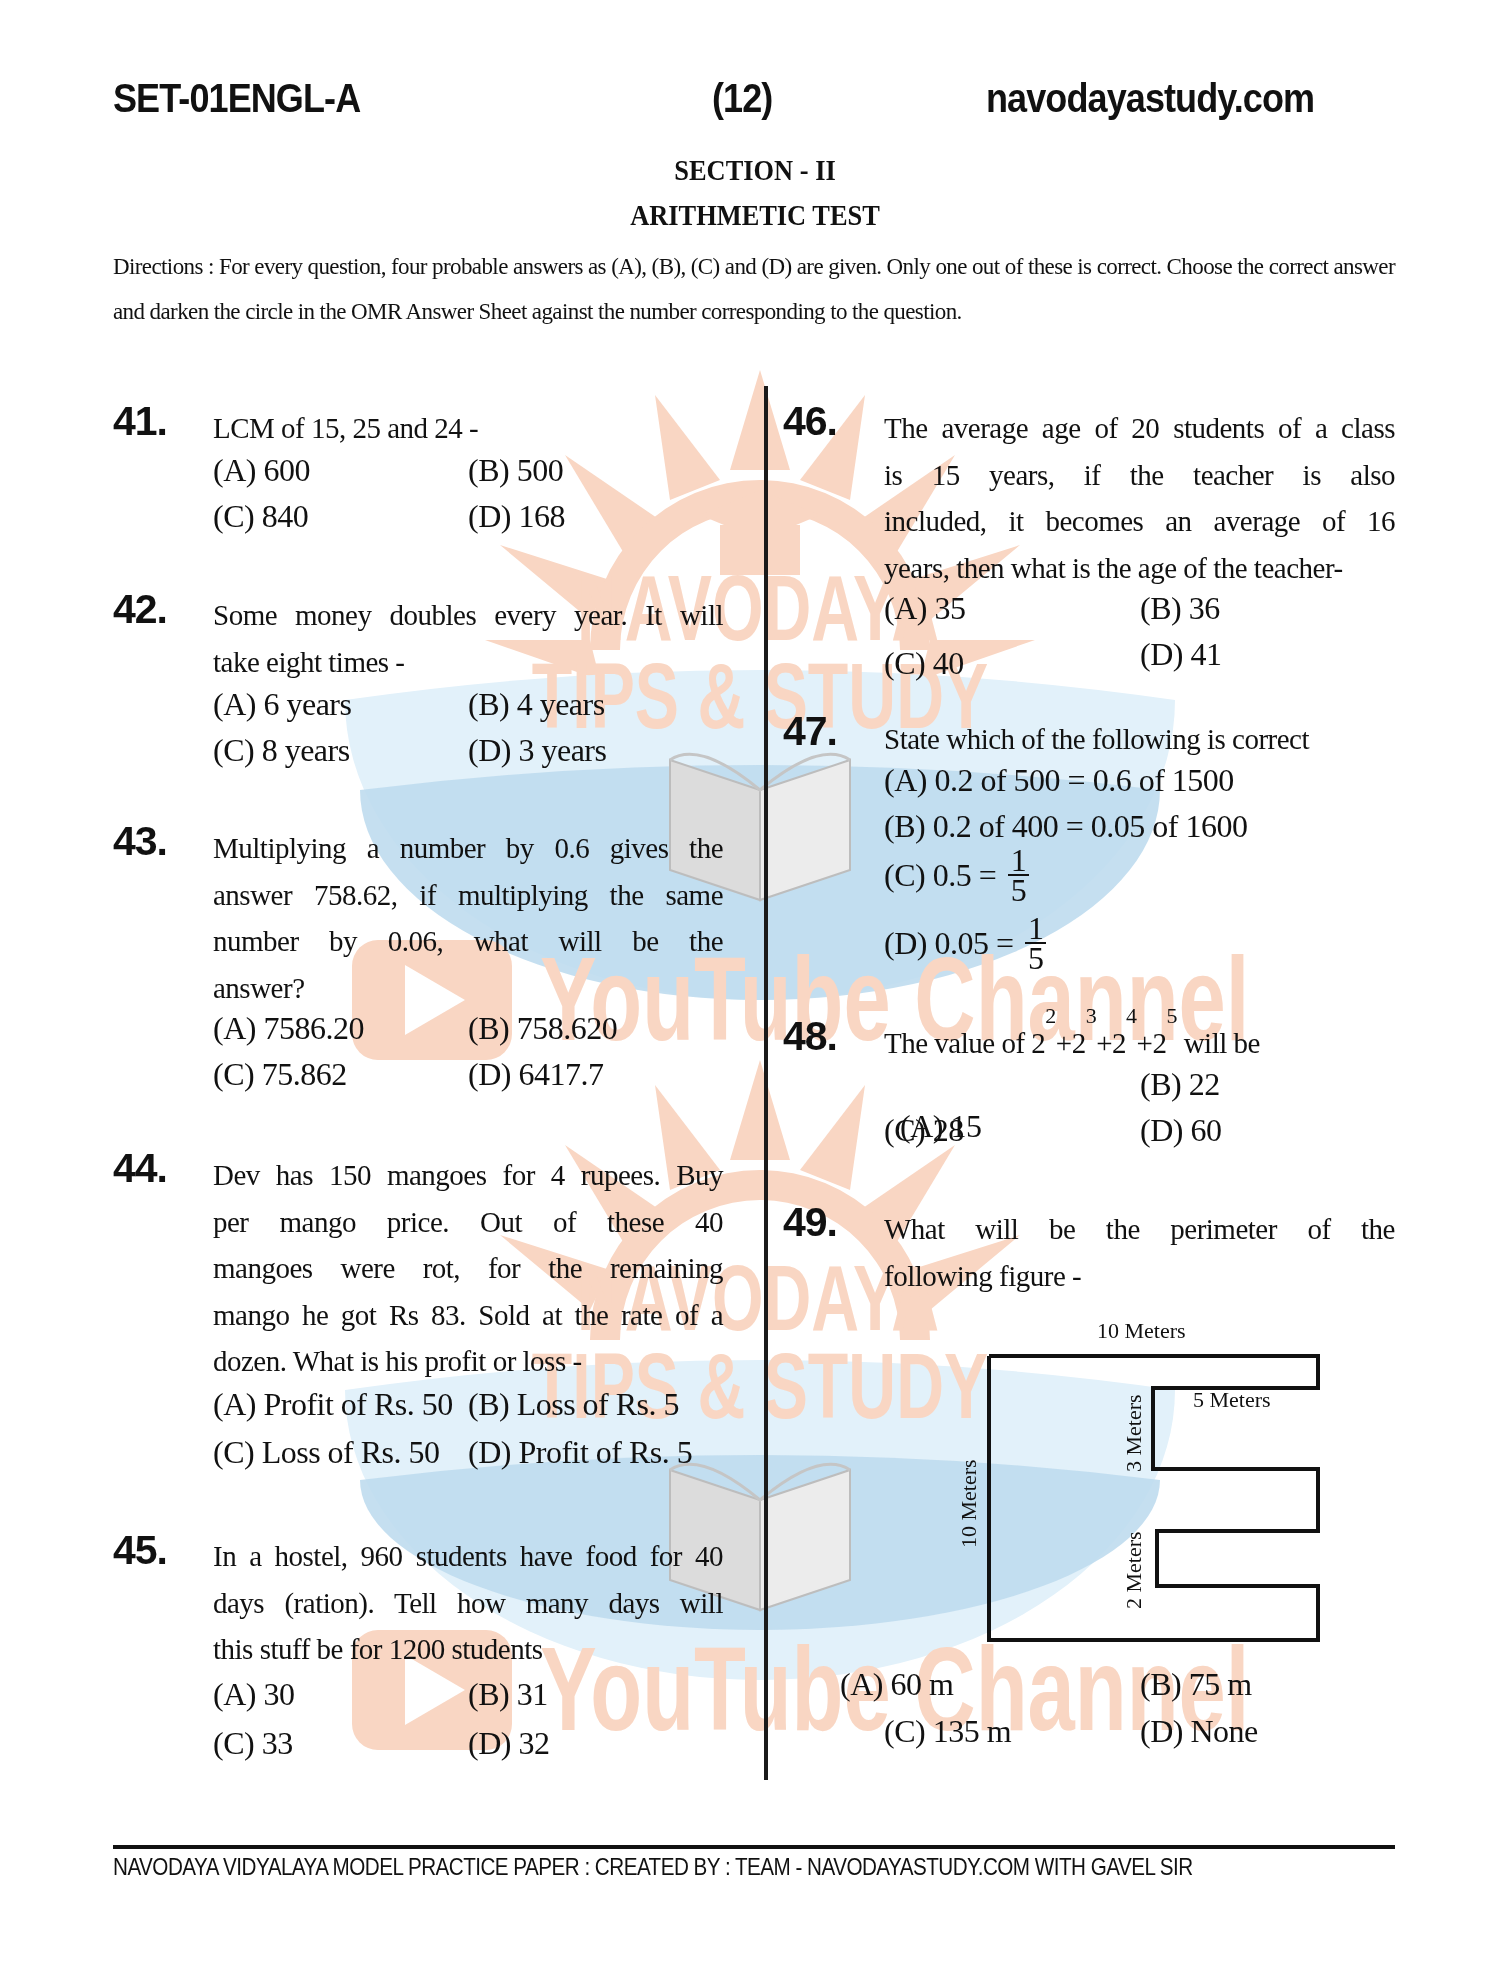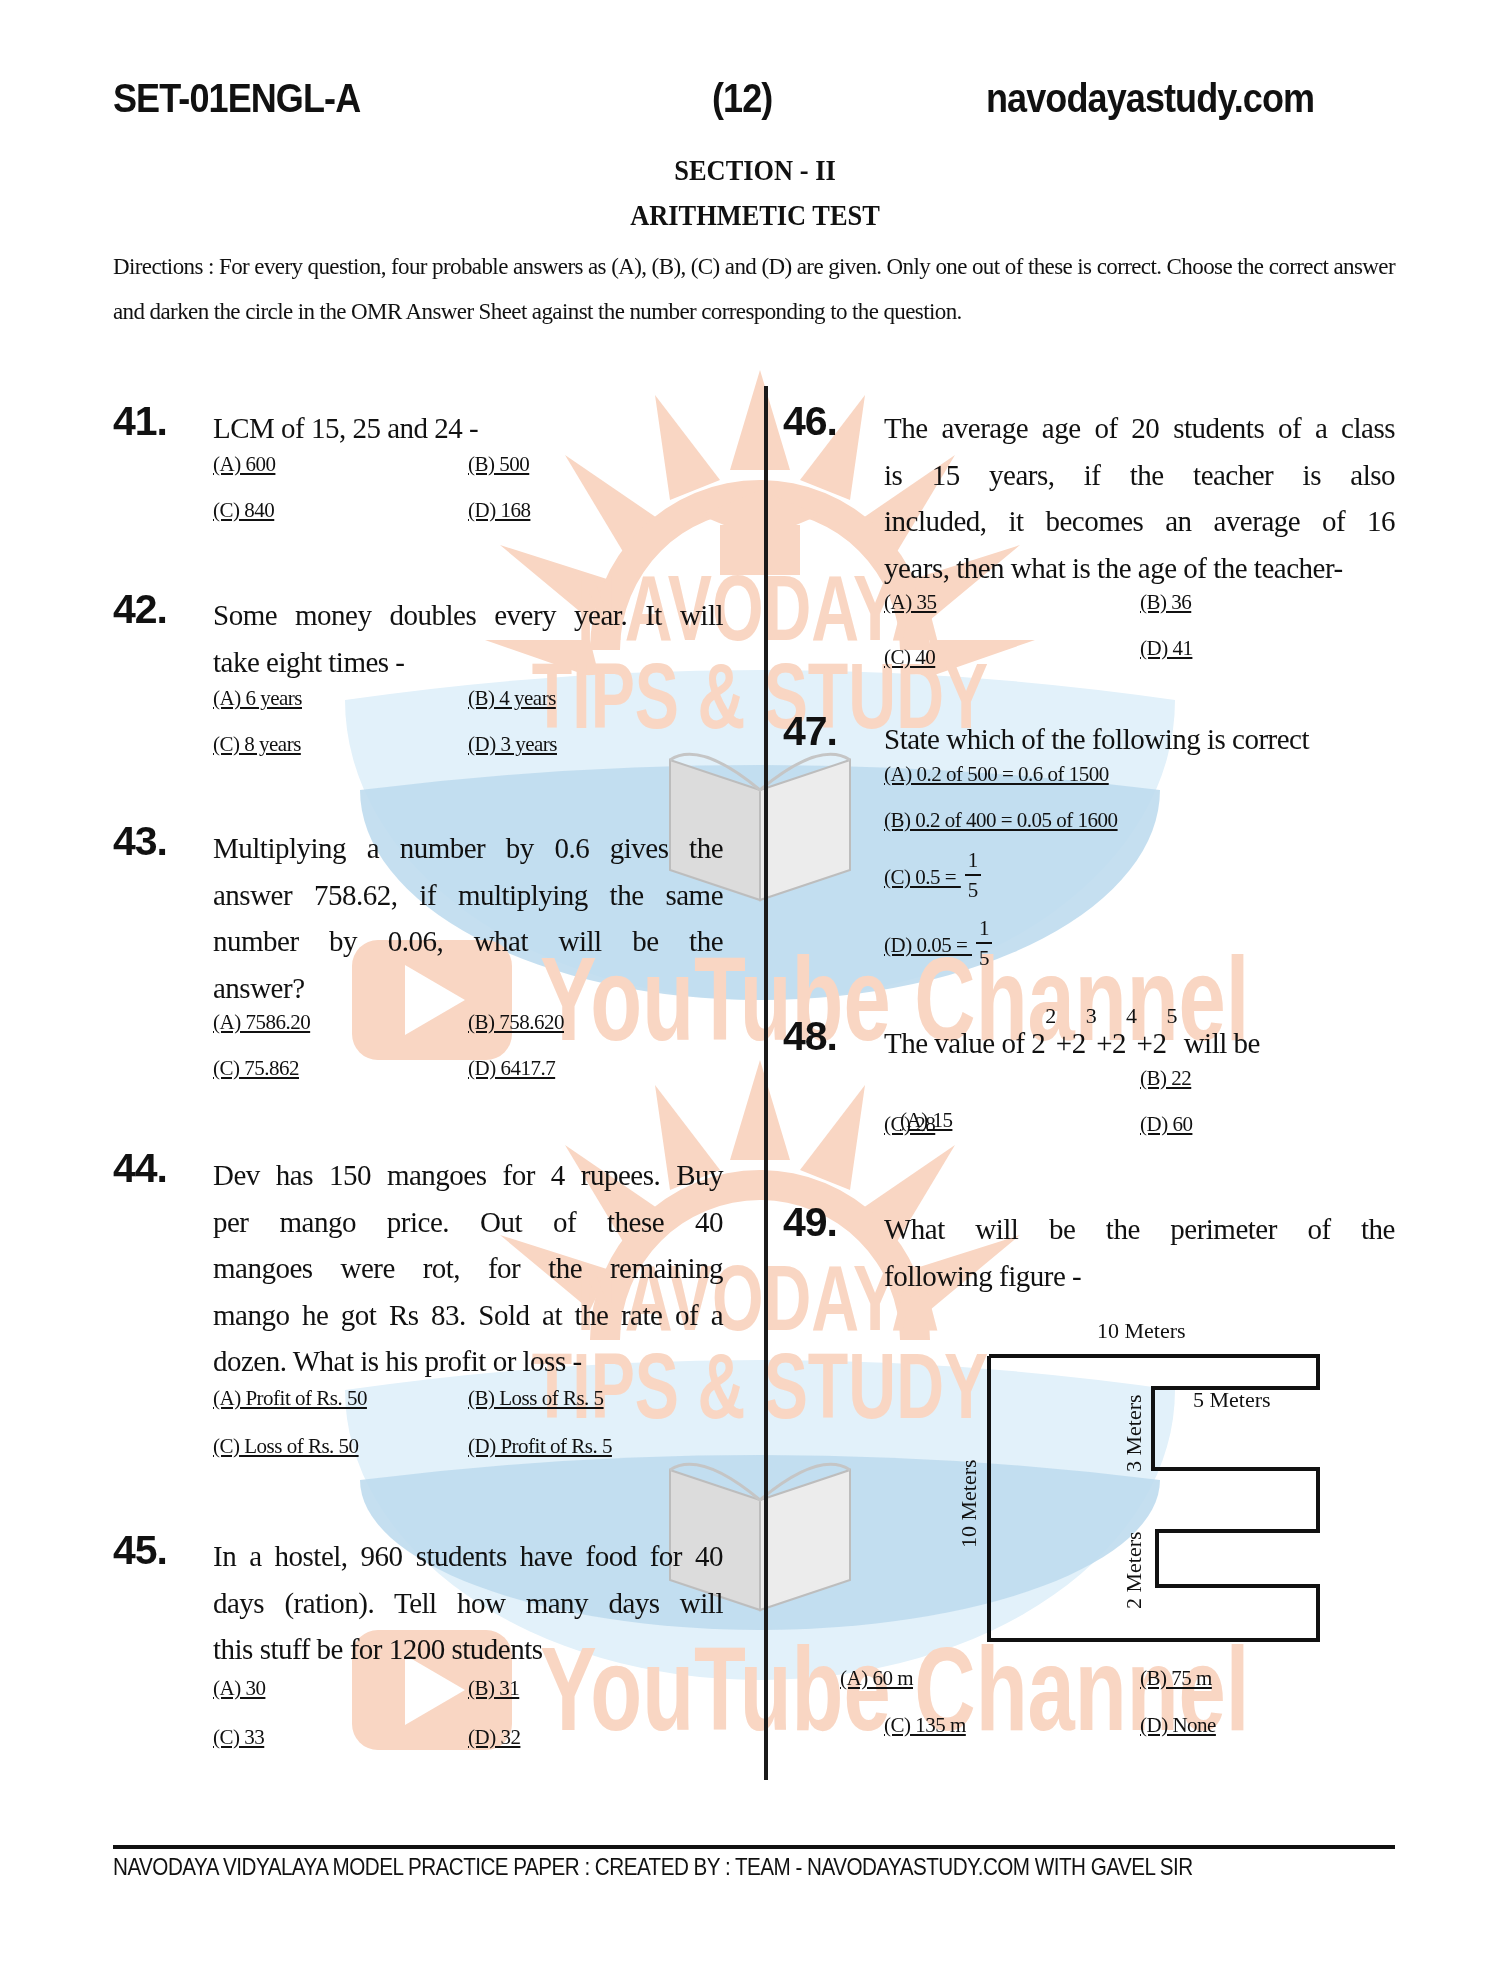--- a/index.html
+++ b/index.html
@@ -4,21 +4,21 @@
 <style>
   html, body { margin:0; padding:0; background:#ffffff; }
   body { width:1510px; height:1965px; position:relative; overflow:hidden; font-family:"Liberation Serif", serif; color:#111; }
   .abs { position:absolute; }
   .hdr { font-family:"Liberation Sans", sans-serif; font-weight:bold; font-size:40px; letter-spacing:-1px; top:76px; transform:scaleX(0.9); transform-origin:left top; }
   .sec { font-family:"Liberation Serif", serif; font-weight:bold; font-size:30px; left:0; width:1510px; text-align:center; transform:scaleX(0.88); transform-origin:755px 0; }
   .dir { left:113px; width:1282px; font-size:23px; line-height:45px; text-align:justify; text-align-last:left; letter-spacing:-0.6px; top:244px; }
   .qnum { font-family:"Liberation Sans", sans-serif; font-weight:bold; font-size:41px; letter-spacing:-1px; }
   .qtext { font-size:29px; line-height:46.5px; text-align:justify; letter-spacing:-0.5px; }
   .qtext .last { text-align:left; }
-  .opt { font-size:21px; letter-spacing:-0.5px; white-space:nowrap;text-decoration:underline; }
+  .opt { font-size:32px; letter-spacing:-0.5px; white-space:nowrap; }
   .wm { position:absolute; z-index:0; pointer-events:none; }
   .content { position:absolute; inset:0; z-index:2; }
   .divider { position:absolute; left:764px; top:386px; width:4px; height:1394px; background:#1a1a1a; }
   .footer-line { position:absolute; left:113px; top:1845px; width:1282px; height:4px; background:#111; }
   .footer-text { position:absolute; left:113px; top:1853px; width:1282px; font-family:"Liberation Sans", sans-serif; font-size:24px; white-space:nowrap; letter-spacing:-0.6px; transform:scaleX(0.86); transform-origin:left top; }
   .frac { display:inline-block; vertical-align:middle; text-align:center; line-height:28px; margin-left:4px; position:relative; top:-4px; }
   .frac span { display:block; }
   .frac .num { border-bottom:2px solid #111; padding:0 3px; }
   sup { font-size:22px; position:relative; top:-4px; vertical-align:top; line-height:0; }
   .fig-label { font-size:22px; white-space:nowrap; }

